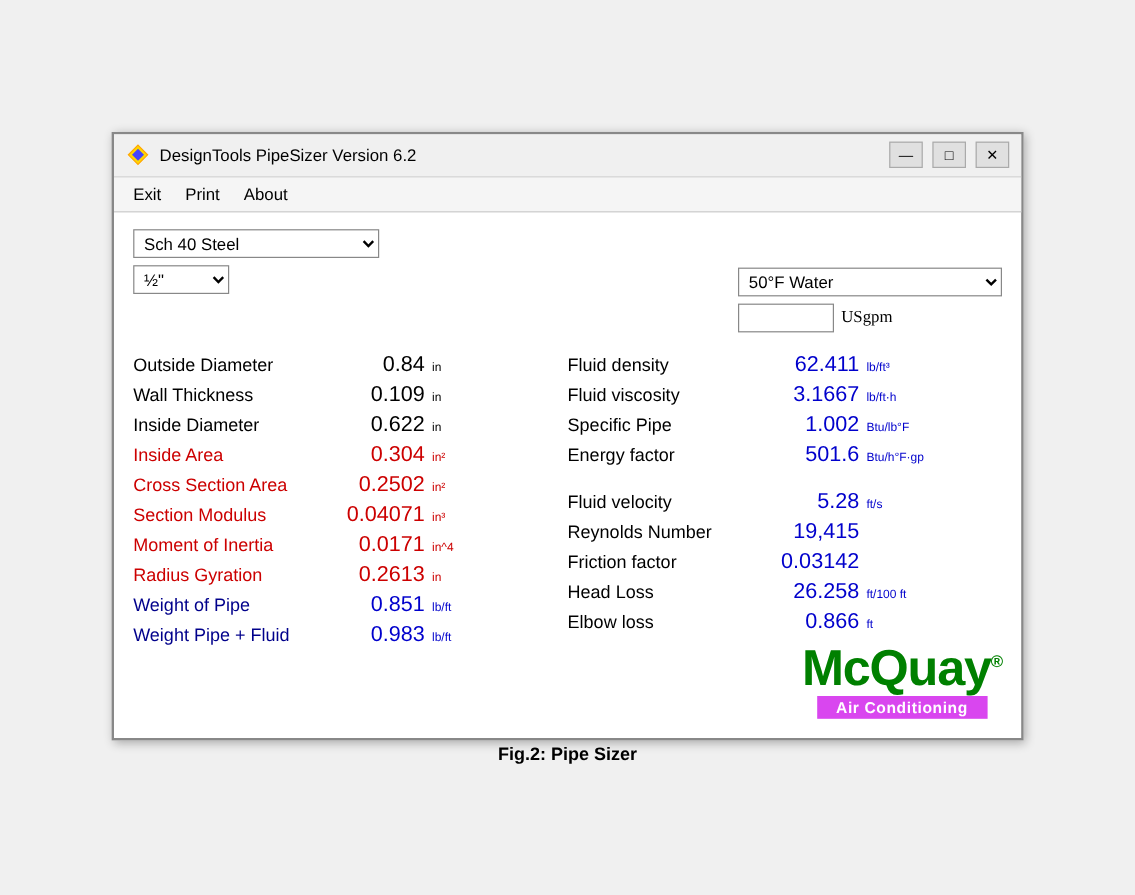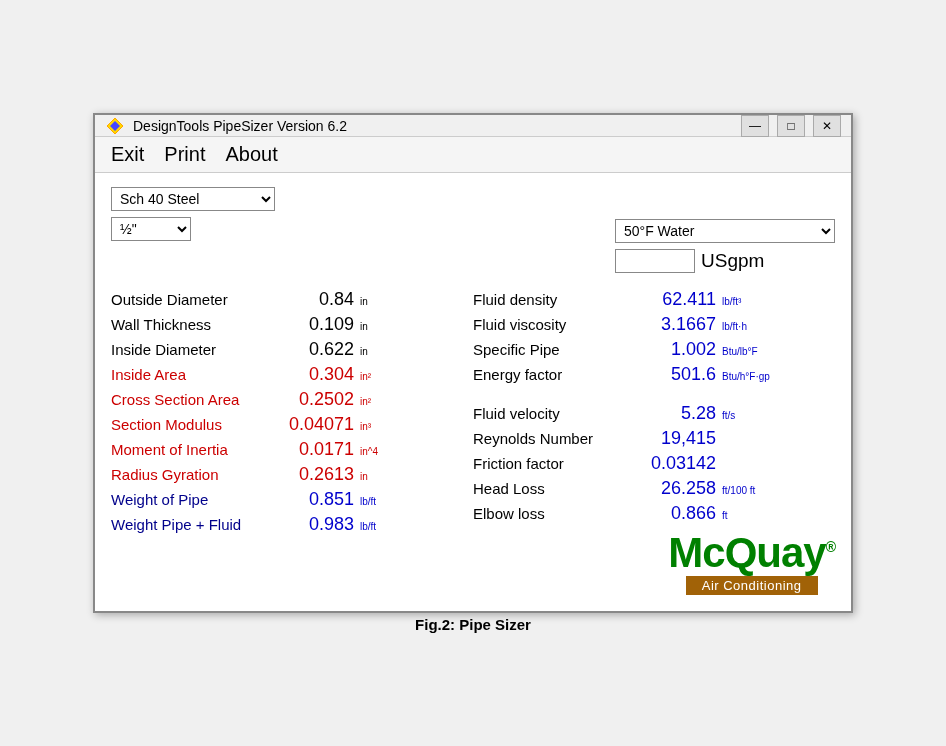--- a/index.html
+++ b/index.html
@@ -24,21 +24,21 @@
       border: 2px solid #888;
       box-shadow: 2px 2px 8px rgba(0,0,0,0.3);
     }
     .title-bar {
       background: #f0f0f0;
       border-bottom: 1px solid #ccc;
       display: flex;
       align-items: center;
       justify-content: space-between;
       padding: 6px 10px;
-      height: 22px;
+      height: 36px;
     }
     .title-bar-left {
       display: flex;
       align-items: center;
       gap: 8px;
     }
     .title-bar-icon {
       width: 20px;
       height: 20px;
     }
@@ -65,21 +65,21 @@
     }
     .menu-bar {
       display: flex;
       gap: 4px;
       padding: 4px 8px;
       border-bottom: 1px solid #ccc;
       background: #f5f5f5;
     }
     .menu-item {
       padding: 2px 8px;
-      font-size: 20px;
+      font-size: 14px;
       cursor: pointer;
       color: #000;
     }
     .content {
       padding: 14px 16px 16px 16px;
     }
     .top-controls {
       display: flex;
       justify-content: space-between;
       margin-bottom: 16px;
@@ -95,37 +95,38 @@
       gap: 6px;
       margin-top: 32px;
     }
     select {
       font-size: 14px;
       padding: 2px 4px;
       border: 1px solid #888;
       background: #fff;
       cursor: pointer;
     }
-    .pipe-select { width: 164px; }
+    .pipe-select { width: 205px; }
     .size-select { width: 80px; }
     .fluid-select { width: 220px; }
     .flow-row {
       display: flex;
       align-items: center;
       gap: 6px;
     }
     .flow-input {
       width: 80px;
       height: 24px;
       border: 1px solid #888;
       font-size: 14px;
       padding: 2px 4px;
     }
     .flow-unit {
-      font-size: 19px;
+      font-size: 14px;
+      font-family: Liberation Serif, serif;
     }
     .data-area {
       display: flex;
       gap: 0;
       justify-content: space-between;
     }
     .left-data {
       width: 46%;
     }
     .right-data {
@@ -177,26 +178,27 @@
       font-family: Arial Black, Arial, sans-serif;
       letter-spacing: -1px;
       line-height: 1;
     }
     .registered {
       font-size: 14px;
       vertical-align: super;
       color: #008000;
     }
     .logo-bar {
-      background: #a16207;
+      background: #d946ef;
       color: #fff;
       font-size: 13px;
       padding: 2px 16px;
       margin-top: 2px;
       letter-spacing: 0.5px;
+      font-weight: bold;
     }
     .fig-caption {
       font-size: 15px;
       font-weight: bold;
       text-align: center;
       margin-top: 3px;
       color: #000;
     }
   </style>
 </head>

